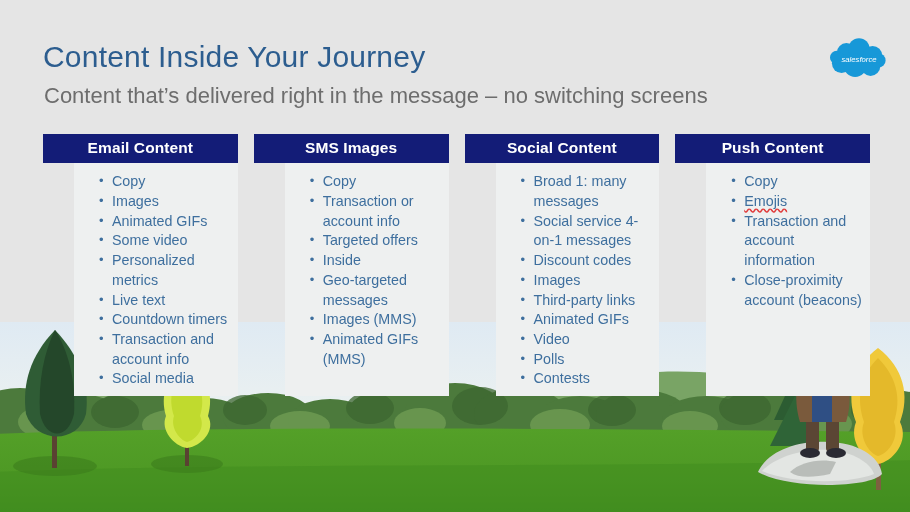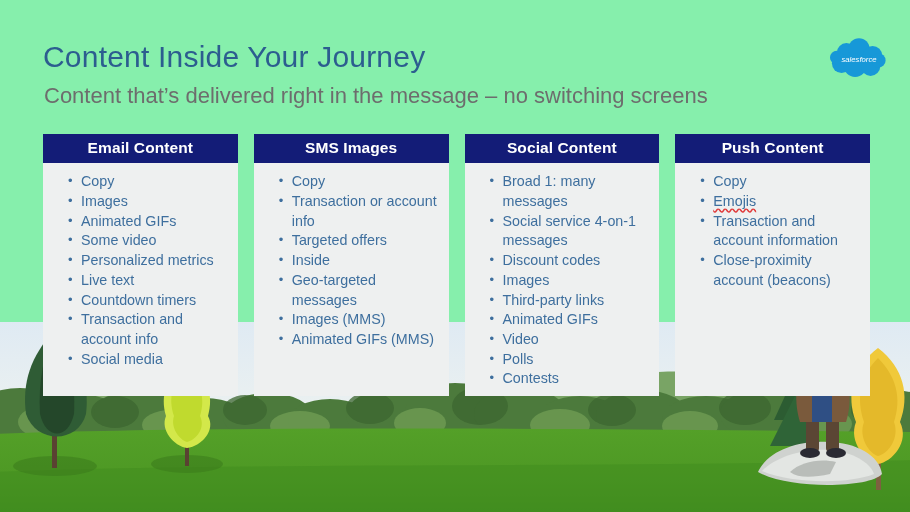--- a/index.html
+++ b/index.html
@@ -5,21 +5,21 @@
   * { box-sizing: border-box; margin: 0; padding: 0; }
   html, body {
     width: 910px; height: 512px;
     overflow: hidden;
     font-family: "Liberation Sans", sans-serif;
     background: #ffffff;
   }
   #slide {
     position: relative;
     width: 910px; height: 512px;
-    background: #86efac;
+    background: #e5e5e5;
     overflow: hidden;
   }
 
   
   #scenery {
     position: absolute;
     left: 0; bottom: 0;
     width: 910px; height: 190px;
     z-index: 0;
   }
@@ -73,20 +73,21 @@
     font-weight: bold;
     text-align: center;
     padding: 5px 4px 6px 4px;
     line-height: 1.18;
     letter-spacing: 0.1px;
   }
   .col-body {
     flex: 1 1 auto;
     background: #eef0f0;
     padding: 9px 6px 6px 19px;
+    margin-left: 31px;
   }
   ul.bullets {
     list-style: none;
     margin: 0; padding: 0;
   }
   ul.bullets li {
     position: relative;
     padding-left: 19px;
     font-size: 14.3px;
     line-height: 1.38;

